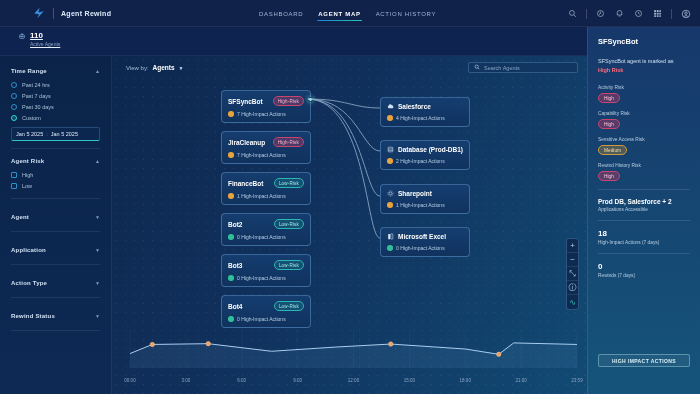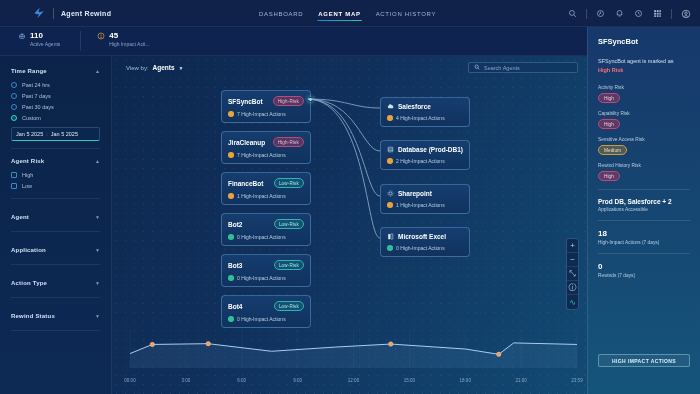--- a/index.html
+++ b/index.html
@@ -31,21 +31,21 @@
 
   .topicons { position: absolute; right: 9px; top: 0; height: 27px; display: flex; align-items: center; gap: 8px; }
   .ticon { width: 11px; height: 11px; opacity: .75; cursor: pointer; display:flex; align-items:center; justify-content:center; }
   .ticon svg { display:block; }
   .icon-sep { width: 1px; height: 10px; background: rgba(255,255,255,.18); }
 
   
   .stats { height: 29px; background: #0e2350; display: flex; align-items: center;
            border-bottom: 1px solid rgba(255,255,255,.06); padding-left: 18px; }
   .stat { display: flex; align-items: flex-start; gap: 4px; padding-right: 20px; margin-right: 16px;
-          border-right: 1px solid rgba(255,255,255,.10); height: 20px; }
+          border-right: 1px solid rgba(255,255,255,.10); height: 20px; text-decoration: underline; }
   .stat:last-child { border-right: none; }
   .stat-ico { width: 8px; height: 8px; margin-top: 1px; }
   .stat-val { font-size: 8px; font-weight: bold; color: #ffffff; line-height: 9px; }
   .stat-lbl { font-size: 5px; color: #8ba6c6; line-height: 8px; }
 
   
   .sidebar { position: absolute; left: 0; top: 56px; width: 112px; bottom: 0;
              background: #0c2palette; background: linear-gradient(180deg,#0b2348,#0d2a55);
              border-right: 1px solid rgba(255,255,255,.07); padding: 10px 11px; }
   .filter { border-bottom: 1px solid rgba(255,255,255,.08); padding-bottom: 7px; margin-bottom: 7px; }
@@ -215,33 +215,20 @@
         <svg width="8" height="8" viewBox="0 0 24 24" fill="none" stroke="#8fc0ec" stroke-width="2">
           <rect x="5" y="8" width="14" height="11" rx="3"></rect>
             <path d="M12 3 v5"></path>
             <circle cx="9.5" cy="13" r="1.2" fill="#8fc0ec"></circle>
             <circle cx="14.5" cy="13" r="1.2" fill="#8fc0ec"></circle>
           </svg>
       </span>
       <span>
         <div class="stat-val">110</div>
         <div class="stat-lbl">Active Agents</div>
-      </span>
-    </div>
-    <div class="stat">
-      <span class="stat-ico">
-        <svg width="8" height="8" viewBox="0 0 24 24" fill="none" stroke="#e8a33d" stroke-width="2">
-          <circle cx="12" cy="12" r="9"></circle>
-            <path d="M12 7 v6"></path>
-            <circle cx="12" cy="16.5" r="1" fill="#e8a33d"></circle>
-          </svg>
-      </span>
-      <span>
-        <div class="stat-val">45</div>
-        <div class="stat-lbl">High Impact Acti...</div>
       </span>
     </div>
   </div>
 
   <div class="sidebar">
 
     <div class="filter">
       <div class="fhead">
         <span class="ftitle">Time Range</span>
         <span class="caret">▲</span>

